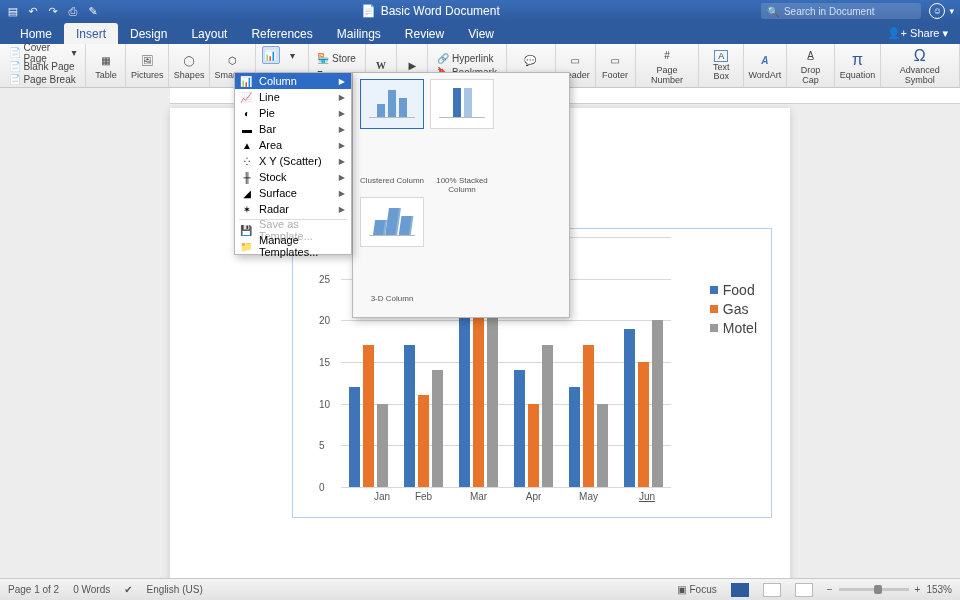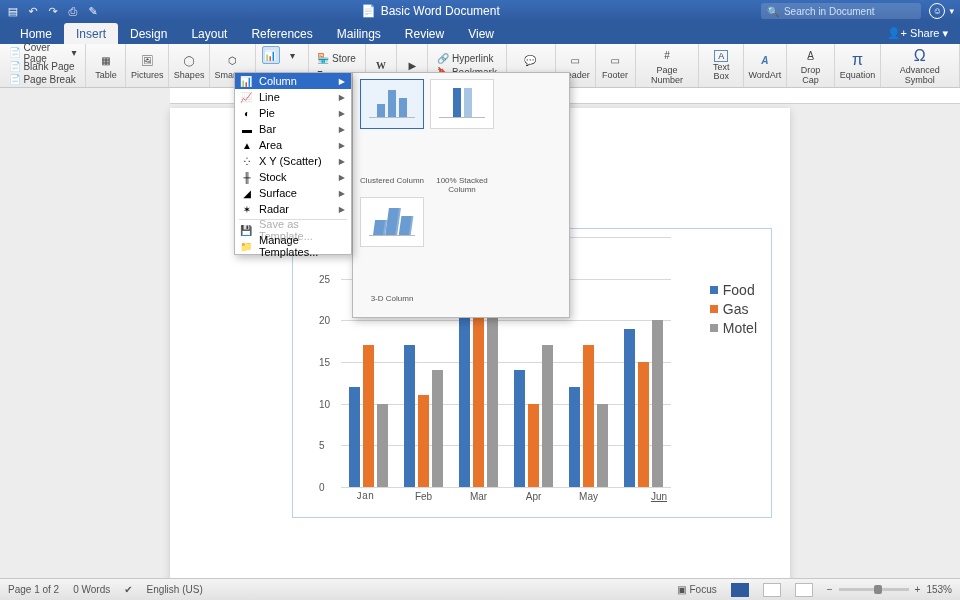--- a/index.html
+++ b/index.html
@@ -246,26 +246,26 @@
             <span>Motel</span>
           </div>
         </div>
     <div class="ylabel" style="top: 258px;">0</div>
         <div class="ylabel" style="top: 216.333px;">5</div>
         <div class="ylabel" style="top: 174.667px;">10</div>
         <div class="ylabel" style="top: 133px;">15</div>
         <div class="ylabel" style="top: 91.3333px;">20</div>
         <div class="ylabel" style="top: 49.6667px;">25</div>
         <div class="ylabel" style="top: 8px;">30</div>
-        <div class="xlabel" style="left: 52px; font-family: Liberation Mono, monospace;">Jan</div>
+        <div class="xlabel" style="left: 69px;">Jan</div>
         <div class="xlabel" style="left: 110.5px;">Feb</div>
         <div class="xlabel" style="left: 165.5px;">Mar</div>
         <div class="xlabel" style="left: 220.5px;">Apr</div>
         <div class="xlabel" style="left: 275.5px;">May</div>
-        <div class="xlabel" style="left: 346px; text-decoration: underline;">Jun</div>
+        <div class="xlabel" style="left: 334px; text-decoration: underline;">Jun</div>
       </div>
   </div>
 </div>
 
 <div class="menu">
   <div class="mi sel">
       <span class="ic">📊</span>
       <span>Column</span>
       <span class="arr">▶</span>
     </div>

